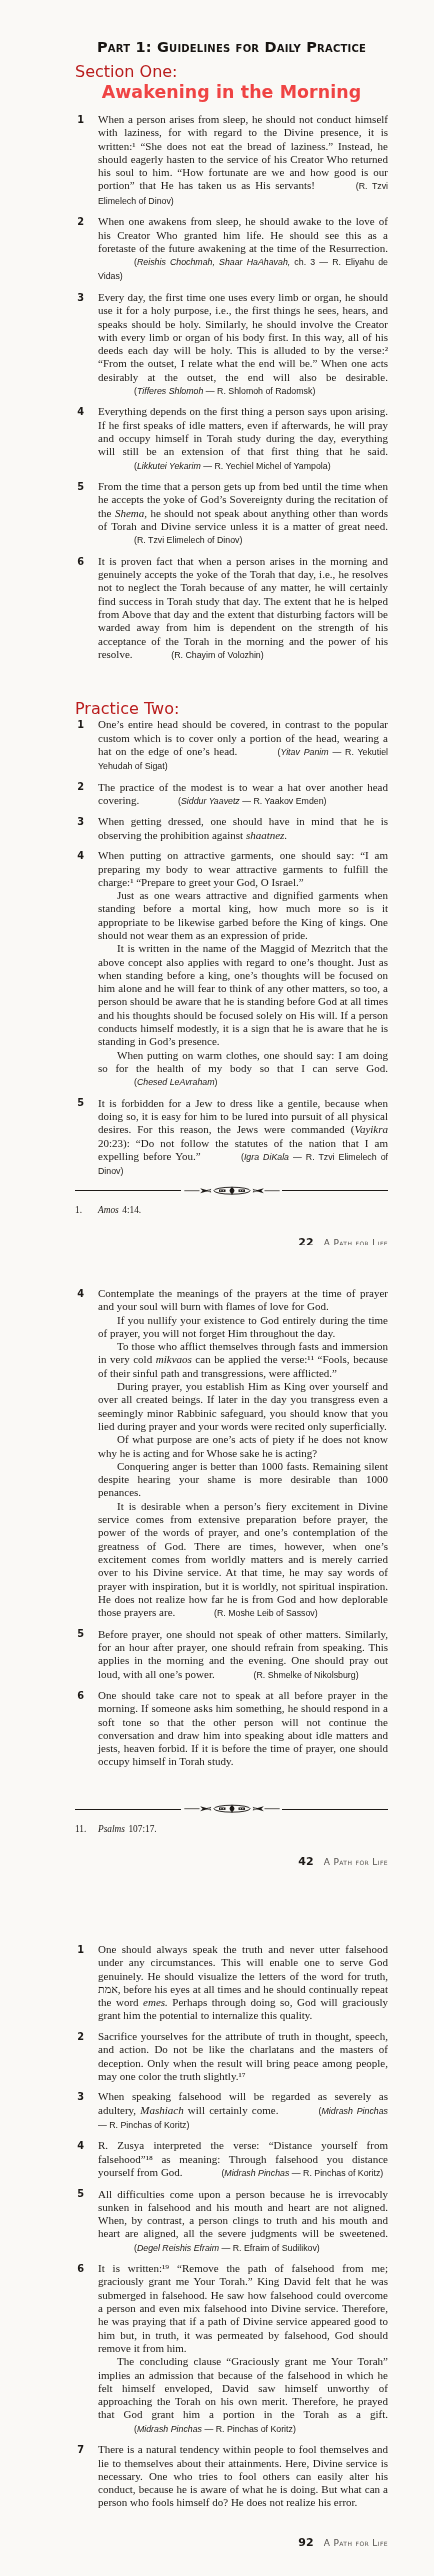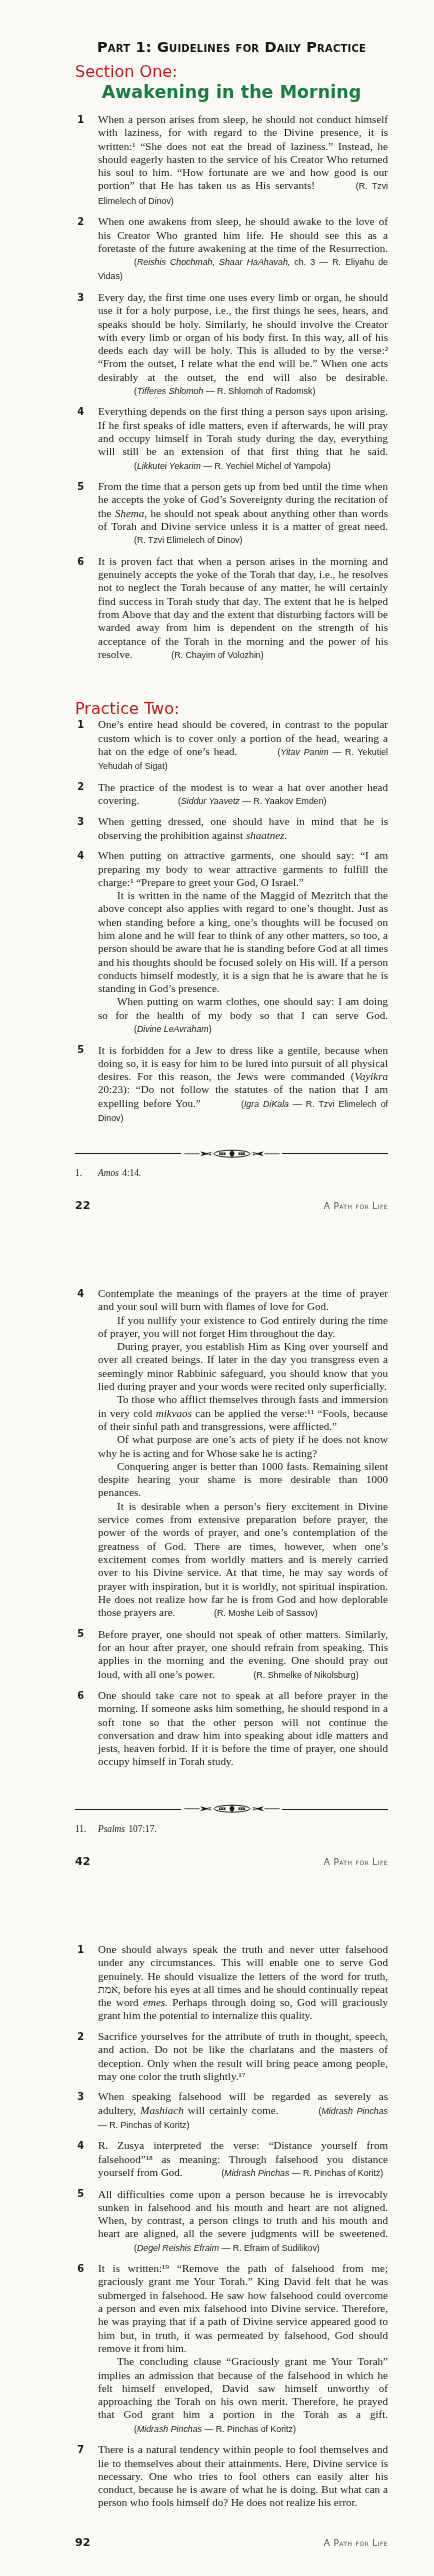--- a/index.html
+++ b/index.html
@@ -43,21 +43,21 @@
     margin:0 0 1.4px 0;
   }
   .section-title{
     font-family:"DejaVu Sans", sans-serif;
     font-weight:700;
     font-size:17.4px;
     line-height:22px;
     text-align:center;
     margin:0 0 10px 0;
     letter-spacing:0.1px;
-    color:#15803d;
+    color:#ef4444;
   }
   .section-gap{margin-top:33px;}
 
   .item{position:relative;padding-left:23px;margin:0 0 7.2px 0;}
   .item-num{
     position:absolute;left:2.2px;top:0.7px;
     font-family:"DejaVu Sans", sans-serif;
     font-weight:700;font-size:9.8px;
   }
   .item-par{
@@ -85,23 +85,24 @@
     font-size:9.3px;
     line-height:11.6px;
     display:flex;
     margin:2.9px 0 0 0;
   }
   .fn-num{width:23px;flex:0 0 auto;}
   .fn-src{font-style:italic;margin-right:3.6px;}
 
   .page-footer{
     display:flex;
-    justify-content:space-between;
+    justify-content:flex-end;
     align-items:baseline;
     margin-top:19px;
+    gap:10px;
   }
   .p22 .page-footer{margin-bottom:33px;}
   .p42 .page-footer{margin-bottom:14.5px;}
   .p92 .page-footer{margin-bottom:56px;}
   .pg-num{
     font-family:"DejaVu Sans", sans-serif;
     font-weight:700;
     font-size:11px;
   }
   .book-title{
@@ -156,22 +157,23 @@
           <span class="item-num">2</span>
           <p class="item-par"><span class="rich">The practice of the modest is to wear a hat over another head covering.</span> <span class="cite rich">(<i>Siddur Yaavetz</i> — R. Yaakov Emden)</span></p>
         </div>
         <div class="item">
           <span class="item-num">3</span>
           <p class="item-par"><span class="rich">When getting dressed, one should have in mind that he is observing the prohibition against <i>shaatnez.</i></span></p>
         </div>
         <div class="item">
           <span class="item-num">4</span>
           <p class="item-par"><span class="rich">When putting on attractive garments, one should say: “I am preparing my body to wear attractive garments to fulfill the charge:¹ “Prepare to greet your God, O Israel.”</span></p>
+          <p class="item-par indent"><span class="rich">Just as one wears attractive and dignified garments when standing before a mortal king, how much more so is it appropriate to be likewise garbed before the King of kings. One should not wear them as an expression of pride.</span></p>
           <p class="item-par indent"><span class="rich">It is written in the name of the Maggid of Mezritch that the above concept also applies with regard to one’s thought. Just as when standing before a king, one’s thoughts will be focused on him alone and he will fear to think of any other matters, so too, a person should be aware that he is standing before God at all times and his thoughts should be focused solely on His will. If a person conducts himself modestly, it is a sign that he is aware that he is standing in God’s presence.</span></p>
-          <p class="item-par indent"><span class="rich">When putting on warm clothes, one should say: I am doing so for the health of my body so that I can serve God.</span> <span class="cite rich">(<i>Divine LeAvraham</i>)</span></p>
+          <p class="item-par indent"><span class="rich">When putting on warm clothes, one should say: I am doing so for the health of my body so that I can serve God.</span> <span class="cite rich">(<i>Chesed LeAvraham</i>)</span></p>
         </div>
         <div class="item">
           <span class="item-num">5</span>
           <p class="item-par"><span class="rich">It is forbidden for a Jew to dress like a gentile, because when doing so, it is easy for him to be lured into pursuit of all physical desires. For this reason, the Jews were commanded (<i>Vayikra</i> 20:23): “Do not follow the statutes of the nation that I am expelling before You.”</span> <span class="cite rich">(<i>Igra DiKala</i> — R. Tzvi Elimelech of Dinov)</span></p>
         </div>
       </div>
       <div class="spacer"></div>
       <div class="divider">
         <span class="rule"></span>
         <span class="ornament">
@@ -205,22 +207,22 @@
         <span class="pg-num">22</span>
         <span class="book-title">A Path for Life</span>
       </div>
     </section>
     <section class="page p42">
       <div class="section">
         <div class="item">
           <span class="item-num">4</span>
           <p class="item-par"><span class="rich">Contemplate the meanings of the prayers at the time of prayer and your soul will burn with flames of love for God.</span></p>
           <p class="item-par indent"><span class="rich">If you nullify your existence to God entirely during the time of prayer, you will not forget Him throughout the day.</span></p>
+          <p class="item-par indent"><span class="rich">To those who afflict themselves through fasts and immersion in very cold <i>mikvaos</i> can be applied the verse:¹¹ “Fools, because of their sinful path and transgressions, were afflicted.”</span></p>
           <p class="item-par indent"><span class="rich">During prayer, you establish Him as King over yourself and over all created beings. If later in the day you transgress even a seemingly minor Rabbinic safeguard, you should know that you lied during prayer and your words were recited only superficially.</span></p>
-          <p class="item-par indent"><span class="rich">To those who afflict themselves through fasts and immersion in very cold <i>mikvaos</i> can be applied the verse:¹¹ “Fools, because of their sinful path and transgressions, were afflicted.”</span></p>
           <p class="item-par indent"><span class="rich">Of what purpose are one’s acts of piety if he does not know why he is acting and for Whose sake he is acting?</span></p>
           <p class="item-par indent"><span class="rich">Conquering anger is better than 1000 fasts. Remaining silent despite hearing your shame is more desirable than 1000 penances.</span></p>
           <p class="item-par indent"><span class="rich">It is desirable when a person’s fiery excitement in Divine service comes from extensive preparation before prayer, the power of the words of prayer, and one’s contemplation of the greatness of God. There are times, however, when one’s excitement comes from worldly matters and is merely carried over to his Divine service. At that time, he may say words of prayer with inspiration, but it is worldly, not spiritual inspiration. He does not realize how far he is from God and how deplorable those prayers are.</span> <span class="cite rich">(R. Moshe Leib of Sassov)</span></p>
         </div>
         <div class="item">
           <span class="item-num">5</span>
           <p class="item-par"><span class="rich">Before prayer, one should not speak of other matters. Similarly, for an hour after prayer, one should refrain from speaking. This applies in the morning and the evening. One should pray out loud, with all one’s power.</span> <span class="cite rich">(R. Shmelke of Nikolsburg)</span></p>
         </div>
         <div class="item">
           <span class="item-num">6</span>

